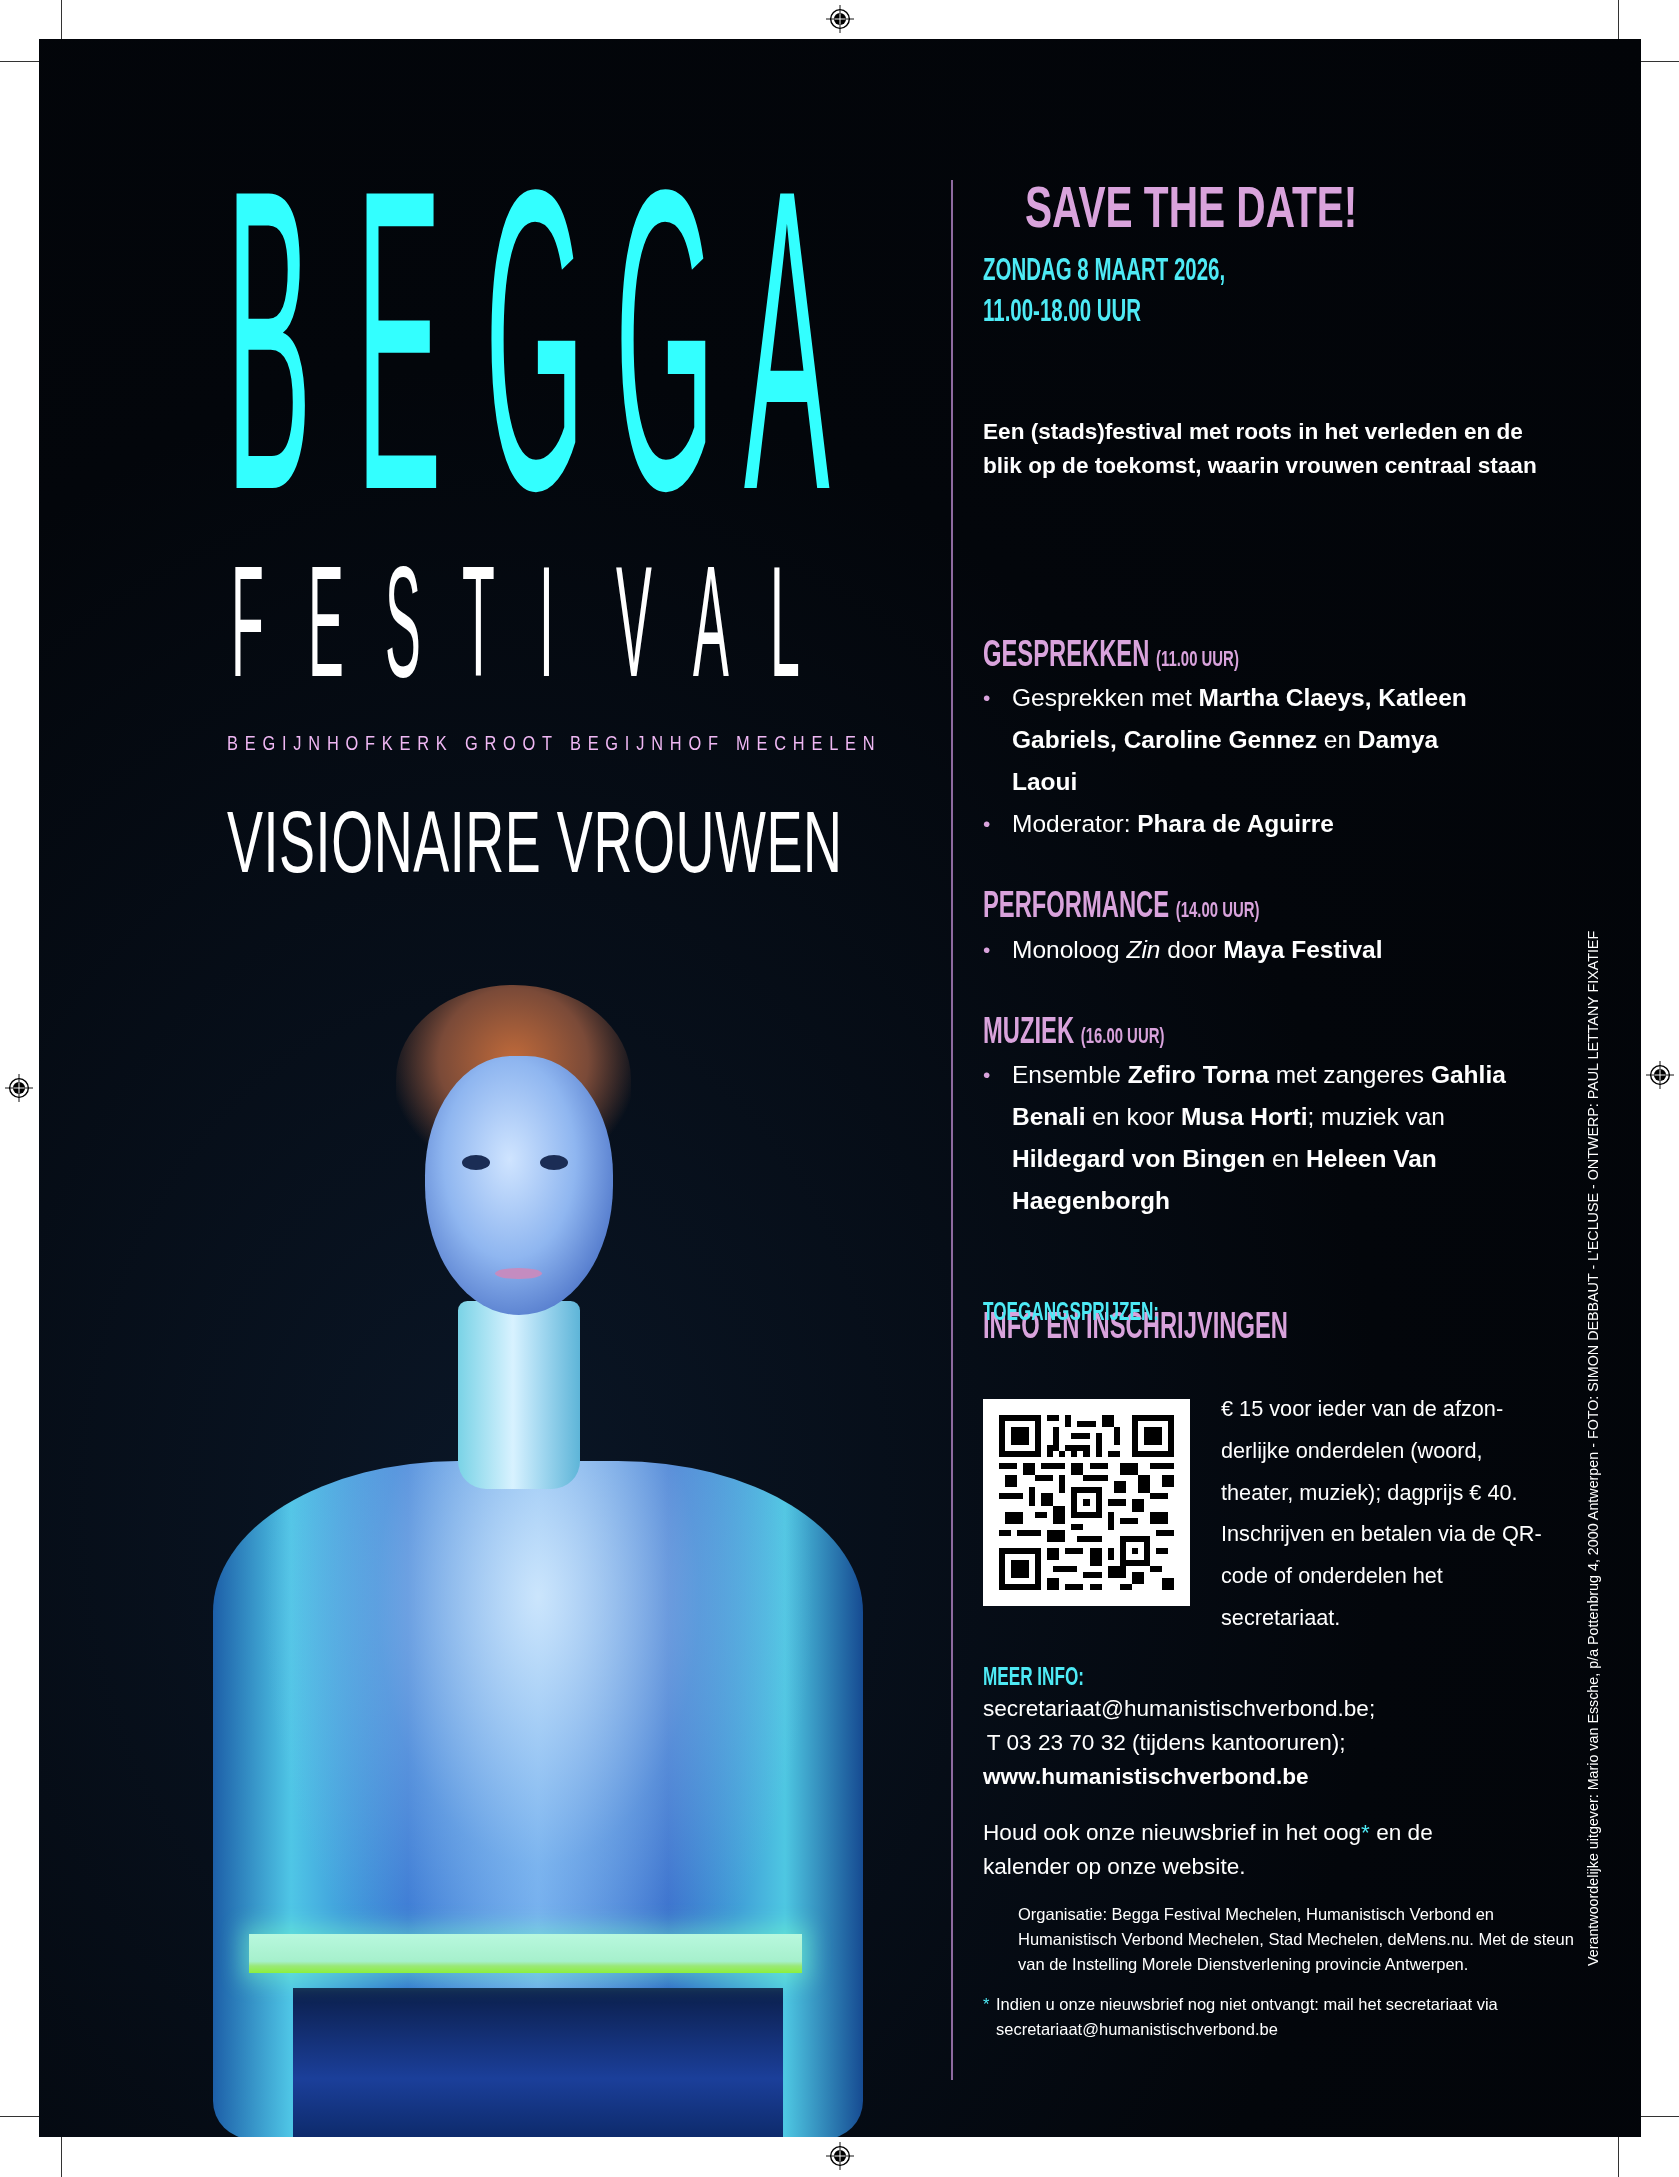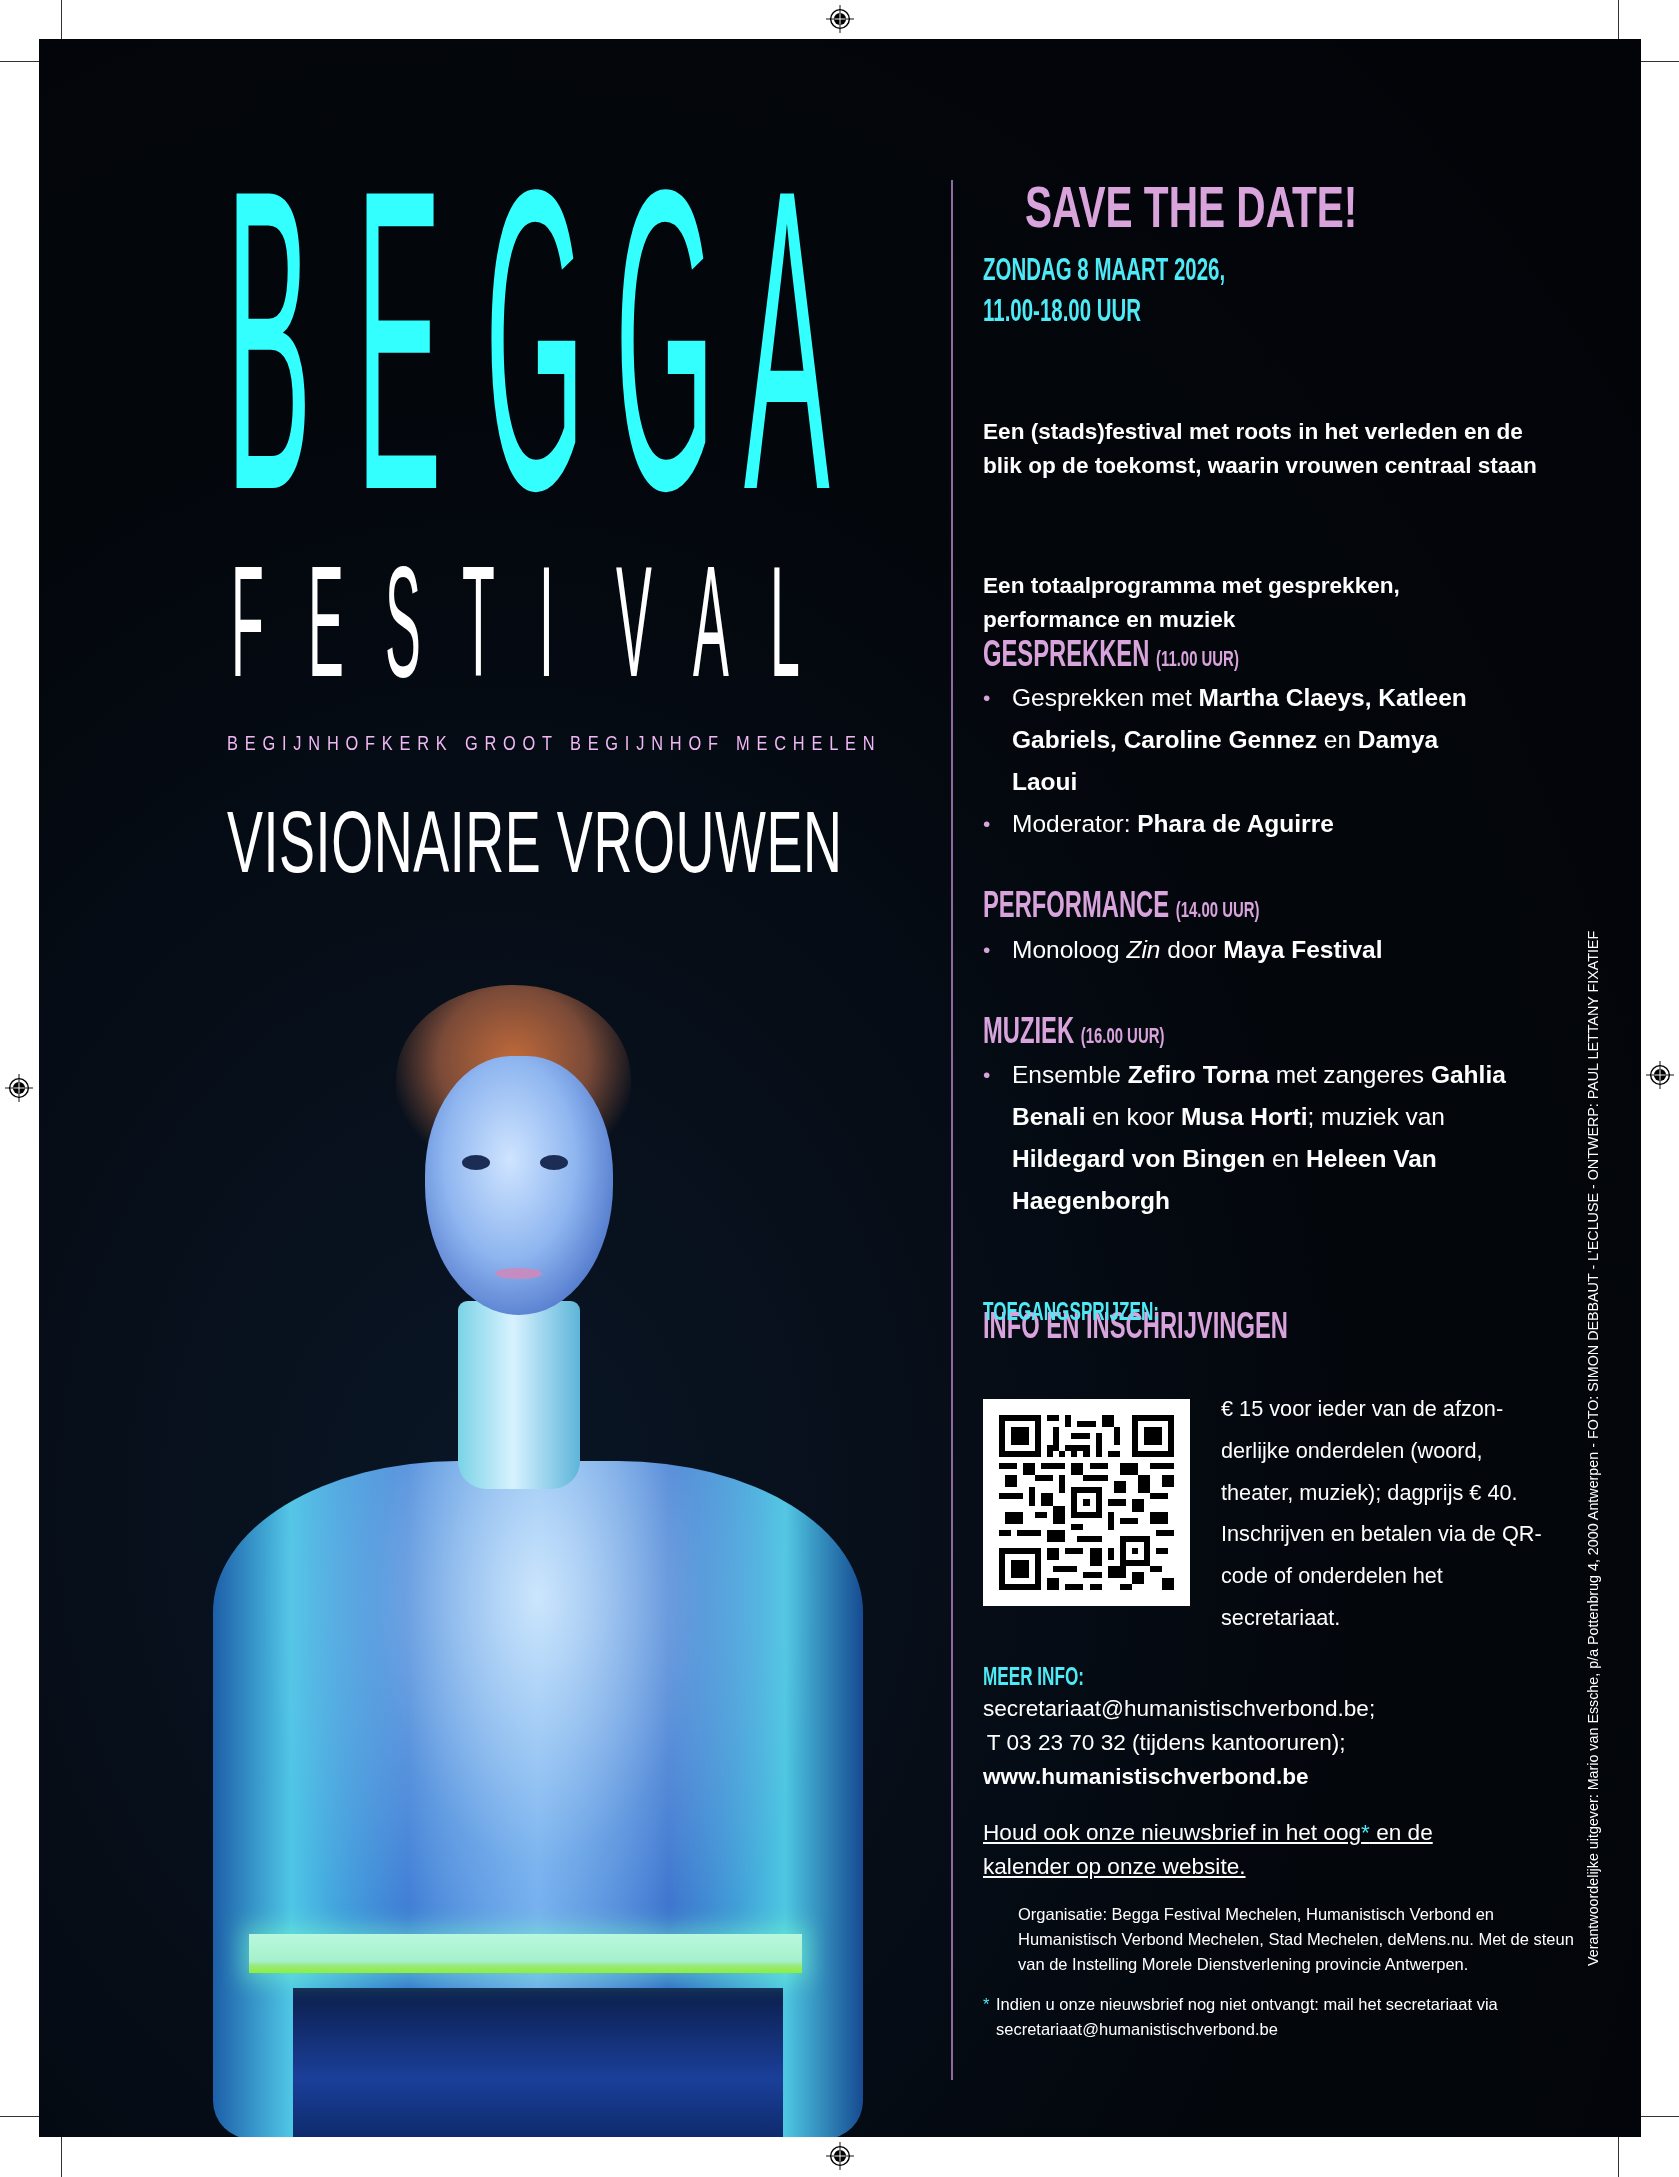--- a/index.html
+++ b/index.html
@@ -198,21 +198,20 @@
 
   <div class="col" style="top:139px;margin-left:42px;">
     <span class="cond save">SAVE THE DATE!</span>
   </div>
   <div class="col" style="top:215px;">
     <div><span class="cond date">ZONDAG 8 MAART 2026,</span></div>
     <div style="margin-top:9.4px;"><span class="cond date">11.00-18.00 UUR</span></div>
   </div>
 
   <div class="col body-txt" style="top:376px; width:565px;">Een (stads)festival met roots in het verleden en de blik op de toekomst, waarin vrouwen centraal staan</div>
-  <div class="col body-txt" style="top:530px; width:490px;">Een totaalprogramma met gesprekken, performance en muziek</div>
 
   <div class="col" style="top:596px;">
     <span class="cond sec-head">
       <span>GESPREKKEN</span>
       <span class="time">(11.00 UUR)</span>
     </span>
   </div>
   <ul class="col bullets" style="top:638px; width:527px;">
     <li><span>Gesprekken met </span><b>Martha Claeys, Katleen Gabriels, Caroline Gennez</b><span> en </span><b>Damya Laoui</b></li>
     <li><span>Moderator: </span><b>Phara de Aguirre</b></li>
@@ -333,21 +332,21 @@
 
   <div class="col" style="top:1623px;">
     <span class="cond sub-head">MEER INFO:</span>
   </div>
   <div class="col contact" style="top:1653px; width:565px;">
     <div>secretariaat@humanistischverbond.be;</div>
     <div style="padding-left:3.8px;">T 03 23 70 32 (tijdens kantooruren);</div>
     <div><b>www.humanistischverbond.be</b></div>
   </div>
 
-  <div class="col contact" style="top:1777px; width:527px;text-decoration:underline;">
+  <div class="col contact" style="top:1777px; width:527px;">
     <span>Houd ook onze nieuwsbrief in het oog</span><span class="aster">*</span><span> en de kalender op onze website.</span>
   </div>
 
   <div class="col small" style="top:1863px; width:565px;margin-left:35px;">Organisatie: Begga Festival Mechelen, Humanistisch Verbond en Humanistisch Verbond Mechelen, Stad Mechelen, deMens.nu. Met de steun van de Instelling Morele Dienstverlening provincie Antwerpen.</div>
 
   <div class="col small" style="top:1953px; width:574px; padding-left:13px; box-sizing:border-box;">
     <span class="aster" style="position:absolute; left:0; top:0;">*</span>
     <span>Indien u onze nieuwsbrief nog niet ontvangt: mail het secretariaat via secretariaat@humanistischverbond.be</span>
   </div>
 

